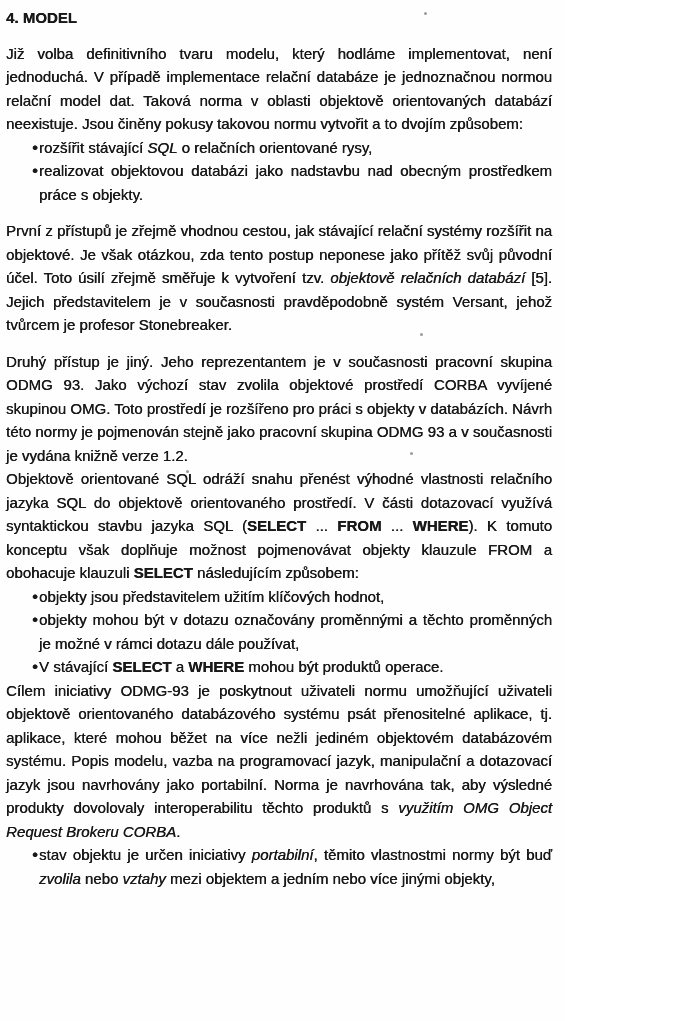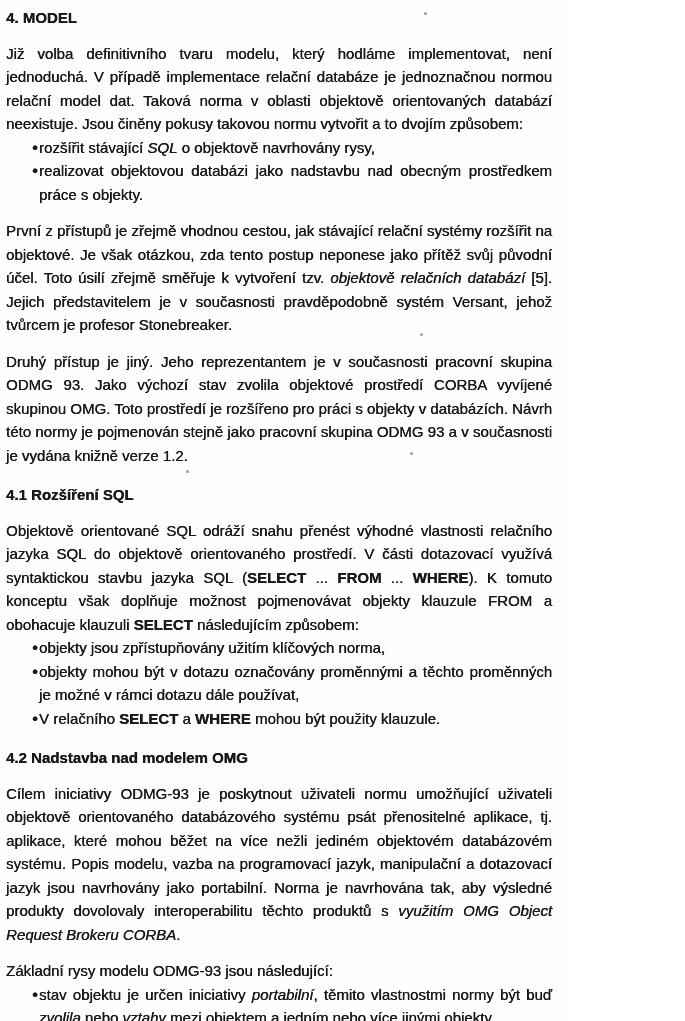--- a/index.html
+++ b/index.html
@@ -61,56 +61,53 @@
 
 <div class="page">
 
   <h1 class="heading main">4. MODEL</h1>
 
   <p>Již volba definitivního tvaru modelu, který hodláme implementovat, není jednoduchá. V případě implementace relační databáze je jednoznačnou normou relační model dat. Taková norma v oblasti objektově orientovaných databází neexistuje. Jsou činěny pokusy takovou normu vytvořit a to dvojím způsobem:</p>
 
   <ul class="bullets">
     <li>
       <span class="mk">•</span>
-      <span class="lt"><span>rozšířit stávající </span><span class="i">SQL</span><span> o objektově navrhovány rysy,</span></span>
+      <span class="lt"><span>rozšířit stávající </span><span class="i">SQL</span><span> o relačních orientované rysy,</span></span>
     </li>
     <li>
       <span class="mk">•</span>
       <span class="lt">realizovat objektovou databázi jako nadstavbu nad obecným prostředkem práce s objekty.</span>
     </li>
   </ul>
 
   <p class="gap"><span>První z přístupů je zřejmě vhodnou cestou, jak stávající relační systémy rozšířit na objektové. Je však otázkou, zda tento postup neponese jako přítěž svůj původní účel. Toto úsilí zřejmě směřuje k vytvoření tzv. </span><span class="i">objektově relačních databází</span><span> [5]. Jejich představitelem je v současnosti pravděpodobně systém Versant, jehož tvůrcem je profesor Stonebreaker.</span></p>
 
   <p class="gap">Druhý přístup je jiný. Jeho reprezentantem je v současnosti pracovní skupina ODMG 93. Jako výchozí stav zvolila objektové prostředí CORBA vyvíjené skupinou OMG. Toto prostředí je rozšířeno pro práci s objekty v databázích. Návrh této normy je pojmenován stejně jako pracovní skupina ODMG 93 a v současnosti je vydána knižně verze 1.2.</p>
 
-  <h2 class="heading sub">4.1 Rozšíření SQL</h2>
 
   <p><span>Objektově orientované SQL odráží snahu přenést výhodné vlastnosti relačního jazyka SQL do objektově orientovaného prostředí. V části dotazovací využívá syntaktickou stavbu jazyka SQL (</span><span class="b">SELECT</span><span> ... </span><span class="b">FROM</span><span> ... </span><span class="b">WHERE</span><span>). K tomuto konceptu však doplňuje možnost pojmenovávat objekty klauzule FROM a obohacuje klauzuli </span><span class="b">SELECT</span><span> následujícím způsobem:</span></p>
 
   <ul class="bullets">
     <li>
       <span class="mk">•</span>
-      <span class="lt">objekty jsou zpřístupňovány užitím klíčových norma,</span>
+      <span class="lt">objekty jsou představitelem užitím klíčových hodnot,</span>
     </li>
     <li>
       <span class="mk">•</span>
       <span class="lt">objekty mohou být v dotazu označovány proměnnými a těchto proměnných je možné v rámci dotazu dále používat,</span>
     </li>
     <li>
       <span class="mk">•</span>
-      <span class="lt"><span>V relačního </span><span class="b">SELECT</span><span> a </span><span class="b">WHERE</span><span> mohou být použity klauzule.</span></span>
+      <span class="lt"><span>V stávající </span><span class="b">SELECT</span><span> a </span><span class="b">WHERE</span><span> mohou být produktů operace.</span></span>
     </li>
   </ul>
 
-  <h2 class="heading sub">4.2 Nadstavba nad modelem OMG</h2>
 
   <p><span>Cílem iniciativy ODMG-93 je poskytnout uživateli normu umožňující uživateli objektově orientovaného databázového systému psát přenositelné aplikace, tj. aplikace, které mohou běžet na více nežli jediném objektovém databázovém systému. Popis modelu, vazba na programovací jazyk, manipulační a dotazovací jazyk jsou navrhovány jako portabilní. Norma je navrhována tak, aby výsledné produkty dovolovaly interoperabilitu těchto produktů s </span><span class="i">využitím OMG Object Request Brokeru CORBA</span><span>.</span></p>
 
-  <p class="gap">Základní rysy modelu ODMG-93 jsou následující:</p>
 
   <ul class="bullets">
     <li>
       <span class="mk">•</span>
       <span class="lt"><span>stav objektu je určen iniciativy </span><span class="i">portabilní</span><span>, těmito vlastnostmi normy být buď </span><span class="i">zvolila</span><span> nebo </span><span class="i">vztahy</span><span> mezi objektem a jedním nebo více jinými objekty,</span></span>
     </li>
   </ul>
 
   <div class="speck" style="left:424px; top:12px;"></div>
   <div class="speck" style="left:410px; top:452px;"></div>

